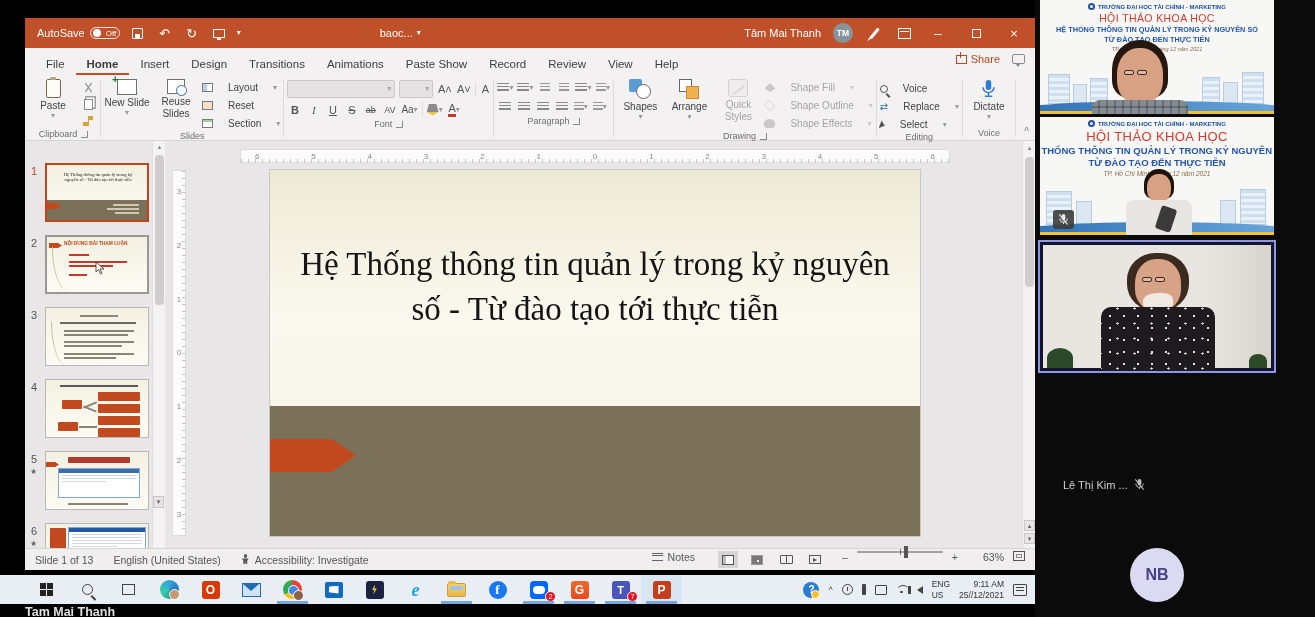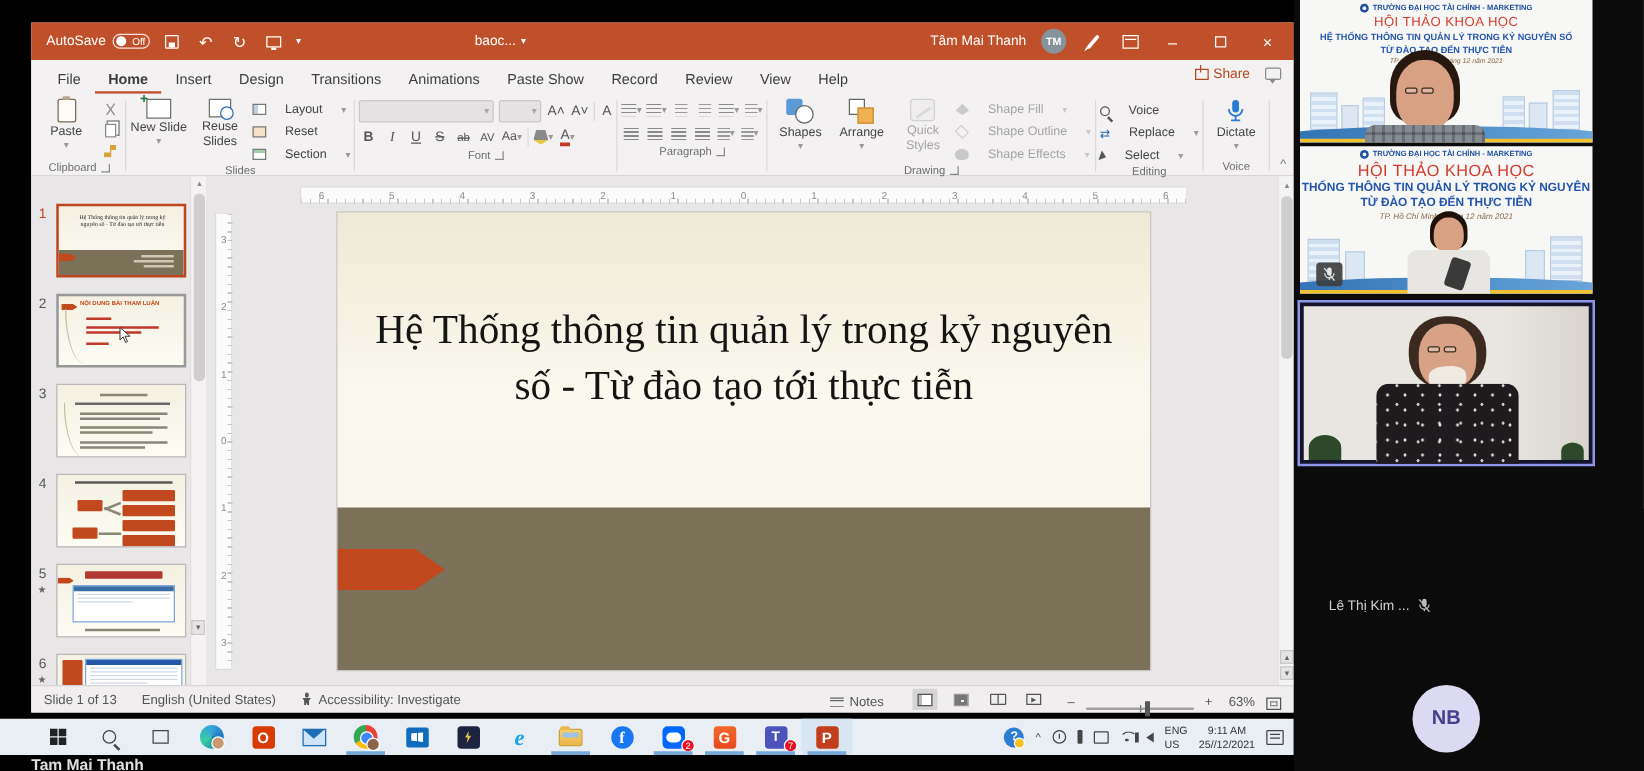--- a/index.html
+++ b/index.html
@@ -143,21 +143,21 @@
 .vscroll{position:absolute;right:0;top:0;width:13px;height:100%;background:#f4f2f2;border-left:1px solid #e0dede}
 .vthumb{position:absolute;left:2px;top:16px;width:9px;height:130px;background:#cfcdcd;border-radius:4px}
 .navbtns{position:absolute;left:0;bottom:4px;width:13px;display:flex;flex-direction:column;gap:2px;align-items:center;font-size:7px;color:#666}
 .navb{width:11px;height:11px;background:#e6e4e4;border:1px solid #c8c6c6;display:flex;align-items:center;justify-content:center}
 
 
 .statusbar{height:22px;background:#f0eeee;border-top:1px solid #d8d5d5;display:flex;align-items:center;font-size:10.5px;color:#555;padding:0 10px;gap:20px;flex:none}
 .accico{width:9px;height:11px;position:relative}
 .accico::before{content:"";position:absolute;left:3px;top:0;width:3.6px;height:3.6px;border-radius:50%;background:#555}
 .accico::after{content:"";position:absolute;left:1px;top:4.4px;width:7px;height:6px;background:#555;clip-path:polygon(0 0,100% 0,78% 35%,78% 100%,60% 100%,50% 60%,40% 100%,22% 100%,22% 35%)}
-.sright{margin-left:auto;display:flex;align-items:flex-end;gap:9px}
+.sright{margin-left:auto;display:flex;align-items:flex-start;gap:9px}
 .notesico{width:11px;height:9px;border-top:3px double #666;background:repeating-linear-gradient(#666 0 1px,transparent 1px 3px);background-position:0 4px;background-size:100% 5px;background-repeat:no-repeat}
 .viewbtn{width:20px;height:17px;display:flex;align-items:center;justify-content:center}
 .viewbtn.sel{background:#d5d3d3}
 .vb-norm{width:12px;height:10px;border:1.2px solid #555;background:linear-gradient(90deg,#bbb 30%,#fff 30%)}
 .vb-sort{width:12px;height:10px;background:conic-gradient(#555 0 0);background:repeating-linear-gradient(90deg,#777 0 5px,transparent 5px 7px),repeating-linear-gradient(#777 0 4px,transparent 4px 6px);border:1px solid #999}
 .vb-read{width:13px;height:9px;border:1.2px solid #555;border-radius:1px;position:relative}
 .vb-read::after{content:"";position:absolute;left:5px;top:0;width:1.2px;height:100%;background:#555}
 .vb-show{width:12px;height:9px;border:1.2px solid #555;position:relative}
 .vb-show::after{content:"";position:absolute;left:3.4px;top:1.6px;border-left:4px solid #555;border-top:2.4px solid transparent;border-bottom:2.4px solid transparent}
 .zslider{width:86px;height:2px;background:#a2a0a0;position:relative}
@@ -209,21 +209,21 @@
 .trayglyph{width:12px;height:10px;border:1.3px solid #444;border-radius:1px}
 .tg-clock{width:11px;height:11px;border-radius:50%;border:1.3px solid #444;position:relative}
 .tg-clock::after{content:"";position:absolute;left:4.4px;top:2px;width:1.2px;height:3.6px;background:#444}
 .tg-usb{width:4px;height:11px;background:#444;border-radius:1px}
 .wifi{width:12px;height:9px;position:relative;overflow:hidden}
 .wifi::before{content:"";position:absolute;left:0;top:0;width:12px;height:12px;border:1.4px solid #444;border-radius:50%;clip-path:polygon(0 0,100% 0,50% 50%)}
 .wifi::after{content:"";position:absolute;left:4.6px;top:5.6px;width:2.6px;height:2.6px;border-radius:50%;background:#444}
 .spk{width:0;height:0;border-top:4px solid transparent;border-bottom:4px solid transparent;border-right:6px solid #444;position:relative}
 .spk::after{content:"";position:absolute;left:-9px;top:-4px;width:3px;height:8px;background:#444}
 .trtxt{font-size:8.5px;line-height:1.25;}
-.trtime{font-size:8.5px;line-height:1.25;text-align:center}
+.trtime{font-size:8.5px;line-height:1.25;text-align:right}
 .action{width:14px;height:12px;border:1.4px solid #444;border-radius:1px;position:relative}
 .action::after{content:"";position:absolute;left:2px;top:2px;right:2px;height:1.3px;background:#444;box-shadow:0 3px 0 #444}
 
 .presenter{position:absolute;left:25px;top:605px;color:#e0e0e0;font-size:12.5px;font-weight:bold}
 
 
 .meeting{position:absolute;left:1035px;top:0;width:280px;height:617px;background:#0b0b0b;overflow:hidden}
 .tile{position:absolute;left:5px;width:234px;background:#f7f7f5;overflow:hidden}
 .banner{position:relative;text-align:center}
 .borg{font-size:6px;color:#1d4f9e;font-weight:bold;margin-top:3px;display:flex;align-items:center;justify-content:center;gap:3px;white-space:nowrap}
@@ -715,21 +715,21 @@
         </span>
       <span class="viewbtn">
           <span class="vb-show"></span>
         </span>
       <span style="margin-left:8px">–</span>
       <span class="zslider">
           <span class="zmid"></span>
           <span class="zthumb"></span>
         </span>
       <span>+</span>
-      <span style="margin-left:4px">63%</span>
+      <span style="margin-left:16px">63%</span>
       <span class="fitico"></span>
     </div>
   </div>
 </div>
 
 <div class="taskbar">
   <span class="tcell">
       <span class="winlogo2"></span>
     </span>
   <span class="tcell">

